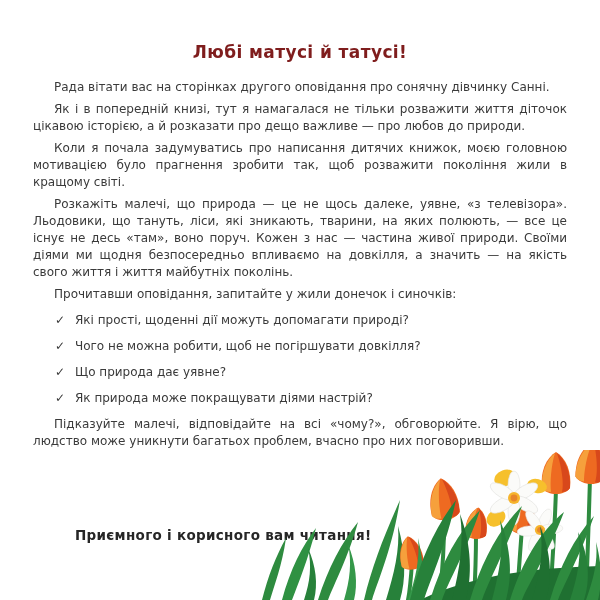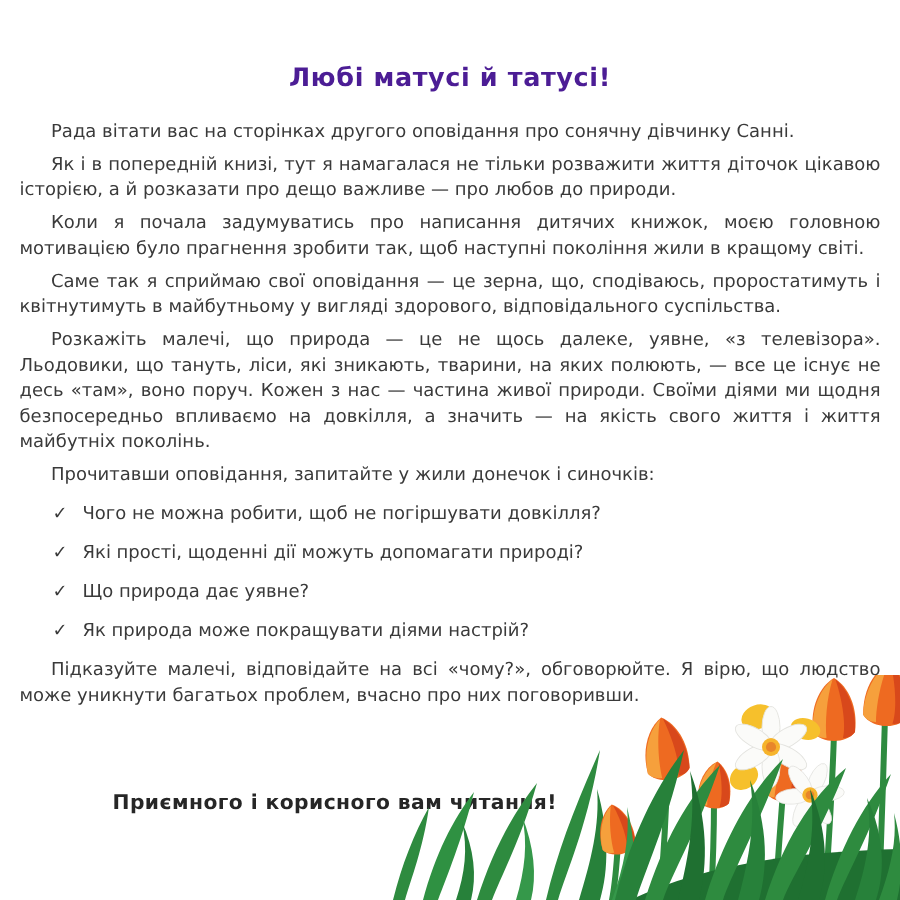--- a/index.html
+++ b/index.html
@@ -10,28 +10,28 @@
     color: #3a3a3a;
     position: relative;
     overflow: hidden;
   }
   .page { position: relative; width: 600px; height: 600px; }
 
   .page-title {
     text-align: center;
     font-size: 17px;
     font-weight: bold;
-    color: #4c1d95;
+    color: #7f1d1d;
     letter-spacing: 0.4px;
     margin: 0;
     padding-top: 42px;
     padding-bottom: 17px;
   }
 
-  .body-text { padding: 0 13px; }
+  .body-text { padding: 0 33px; }
 
   .body-text p.para {
     font-size: 12px;
     line-height: 17px;
     text-align: justify;
     text-indent: 21px;
     margin: 0 0 5px 0;
   }
 
   ul.checklist {
@@ -74,31 +74,30 @@
 </head>
 <body>
 
 <div class="page">
 
   <h1 class="page-title">Любі матусі й татусі!</h1>
 
   <div class="body-text">
     <p class="para">Рада вітати вас на сторінках другого оповідання про сонячну дівчинку Санні.</p>
     <p class="para">Як і в попередній книзі, тут я намагалася не тільки розважити життя діточок цікавою історією, а й розказати про дещо важливе — про любов до природи.</p>
-    <p class="para">Коли я почала задумуватись про написання дитячих книжок, моєю головною мотивацією було прагнення зробити так, щоб наступні покоління жили в кращому світі.</p>
-    <p class="para">Саме так я сприймаю свої оповідання — це зерна, що, сподіваюсь, проростатимуть і квітнутимуть в майбутньому у вигляді здорового, відповідального суспільства.</p>
+    <p class="para">Коли я почала задумуватись про написання дитячих книжок, моєю головною мотивацією було прагнення зробити так, щоб розважити покоління жили в кращому світі.</p>
     <p class="para">Розкажіть малечі, що природа — це не щось далеке, уявне, «з телевізора». Льодовики, що тануть, ліси, які зникають, тварини, на яких полюють, — все це існує не десь «там», воно поруч. Кожен з нас — частина живої природи. Своїми діями ми щодня безпосередньо впливаємо на довкілля, а значить — на якість свого життя і життя майбутніх поколінь.</p>
     <p class="para">Прочитавши оповідання, запитайте у жили донечок і синочків:</p>
 
     <ul class="checklist">
       <li>
+        <span class="check-glyph">✓</span><span>Які прості, щоденні дії можуть допомагати природі?</span>
+      </li>
+      <li>
         <span class="check-glyph">✓</span><span>Чого не можна робити, щоб не погіршувати довкілля?</span>
-      </li>
-      <li>
-        <span class="check-glyph">✓</span><span>Які прості, щоденні дії можуть допомагати природі?</span>
       </li>
       <li>
         <span class="check-glyph">✓</span><span>Що природа дає уявне?</span>
       </li>
       <li>
         <span class="check-glyph">✓</span><span>Як природа може покращувати діями настрій?</span>
       </li>
     </ul>
 
     <p class="para">Підказуйте малечі, відповідайте на всі «чому?», обговорюйте. Я вірю, що людство може уникнути багатьох проблем, вчасно про них поговоривши.</p>

